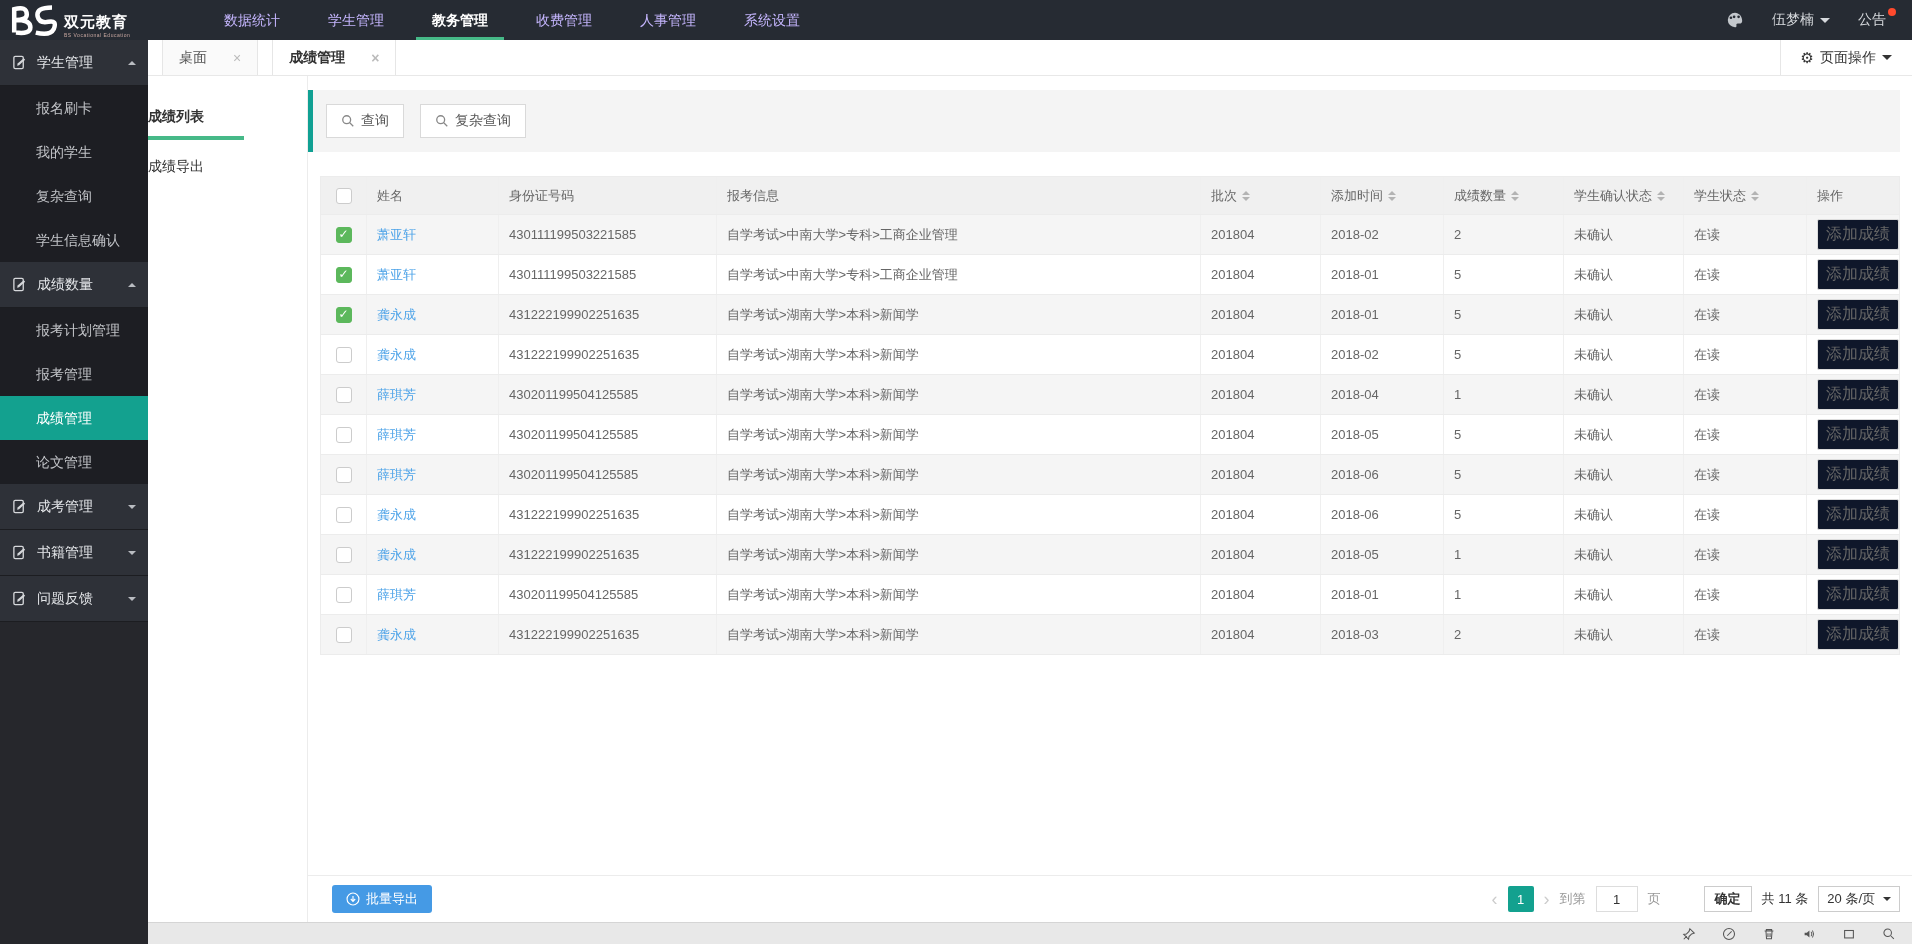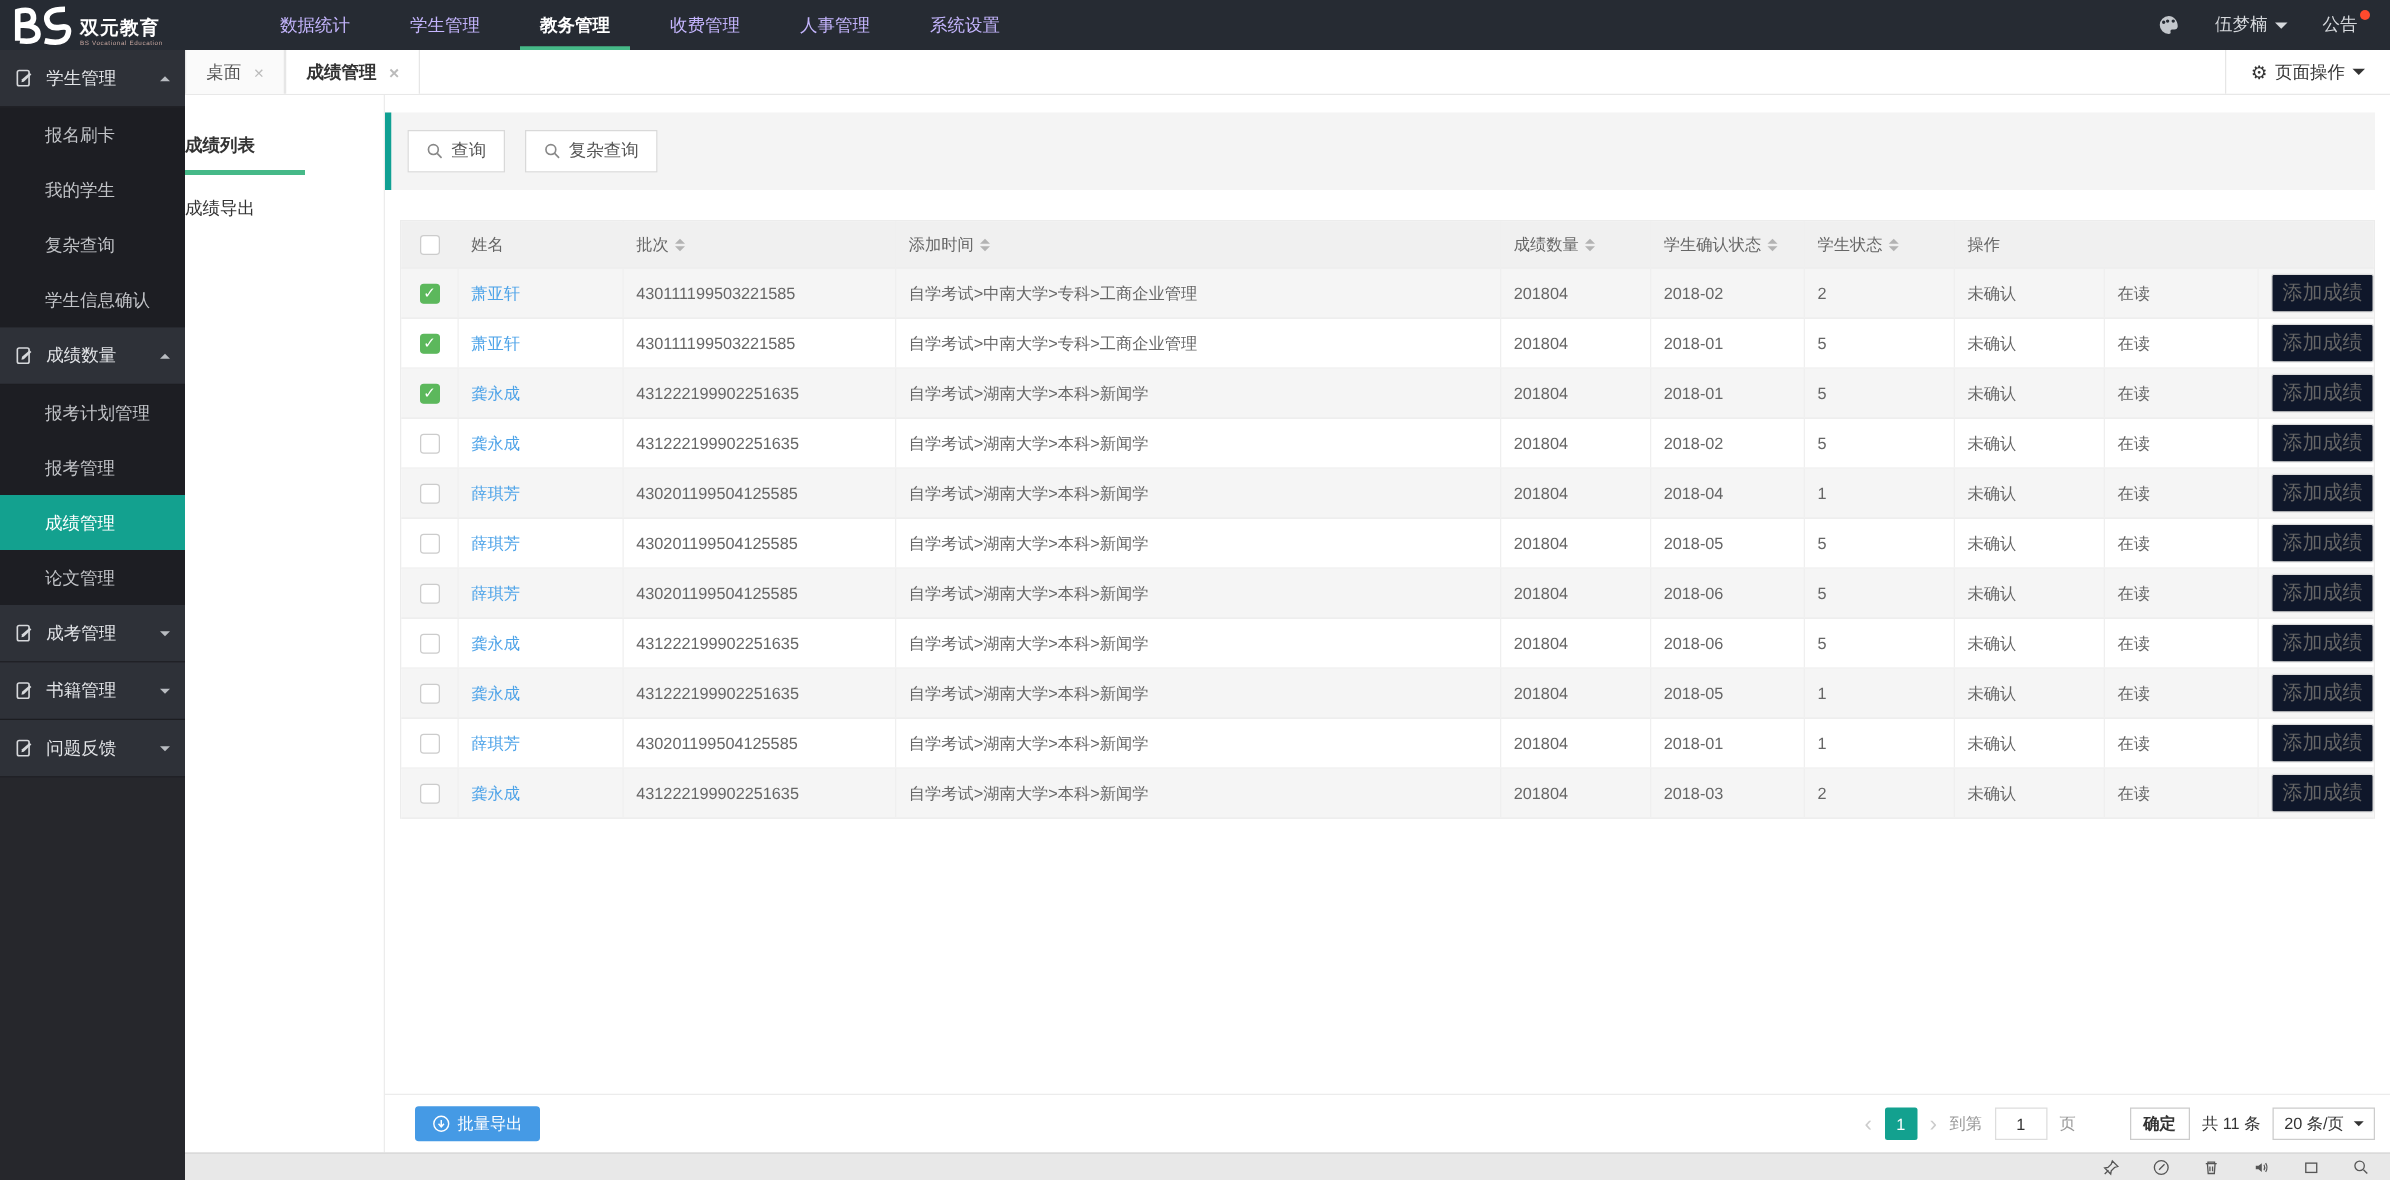--- a/index.html
+++ b/index.html
@@ -34,21 +34,21 @@
   .side-group .gicon { margin-right:10px; display:flex; }
   .side-group .glabel { flex:1; font-size:14px; }
   .tri-up { width:0; height:0; border:4px solid transparent; border-bottom-color:#b9bcc1; margin-bottom:4px; }
   .tri-dn { width:0; height:0; border:4px solid transparent; border-top-color:#b9bcc1; margin-top:4px; }
   .side-sub { background:#1d1e23; }
   .side-item { height:44px; line-height:44px; padding-left:36px; color:#c2c4c8; font-size:14px; cursor:pointer; }
   .side-item.active { background:#13a18f; color:#fff; }
 
   
   .tabbar { height:36px; background:#fff; border-bottom:1px solid #e8e8e8; display:flex; align-items:stretch; }
-  .tab { display:flex; align-items:center; gap:10px; padding:0 16px; border-right:1px solid #e6e6e6; border-left:1px solid #e6e6e6; background:#fafafa; color:#555; cursor:pointer; }
+  .tab { display:flex; align-items:center; gap:26px; padding:0 16px; border-right:1px solid #e6e6e6; border-left:1px solid #e6e6e6; margin-left:14px; background:#fafafa; color:#555; cursor:pointer; }
   .tab.active { background:#fff; font-weight:bold; color:#333; }
   .tab-close { color:#bbb; font-size:14px; cursor:pointer; }
   .page-actions { margin-left:auto; display:flex; align-items:center; gap:6px; padding:0 20px; border-left:1px solid #e6e6e6; cursor:pointer; color:#333; }
   .gear { font-size:15px; }
   .pa-caret { width:0; height:0; border:5px solid transparent; border-top-color:#333; margin-top:5px; }
 
   
   .workspace { flex:1; display:flex; background:#fff; min-height:0; }
   .subnav { width:160px; border-right:1px solid #ececec; padding-top:20px; }
   .subnav-item { height:50px; line-height:40px; font-size:14px; color:#333; cursor:pointer; position:relative; }
@@ -255,20 +255,26 @@
           </button>
         </div>
 
         <div class="table">
           <div class="trow thead">
             <div class="cell center">
                 <span class="checkbox"></span>
               </div>
             <div class="cell">
                 <span>姓名</span>
+              </div>
+            <div class="cell">
+                <span>身份证号码</span>
+              </div>
+            <div class="cell">
+                <span>报考信息</span>
               </div>
             <div class="cell">
                 <span>批次</span>
                 <span class="sort">
                   <i class="s-up"></i>
                   <i class="s-dn"></i>
                 </span>
               </div>
             <div class="cell">
                 <span>添加时间</span>

